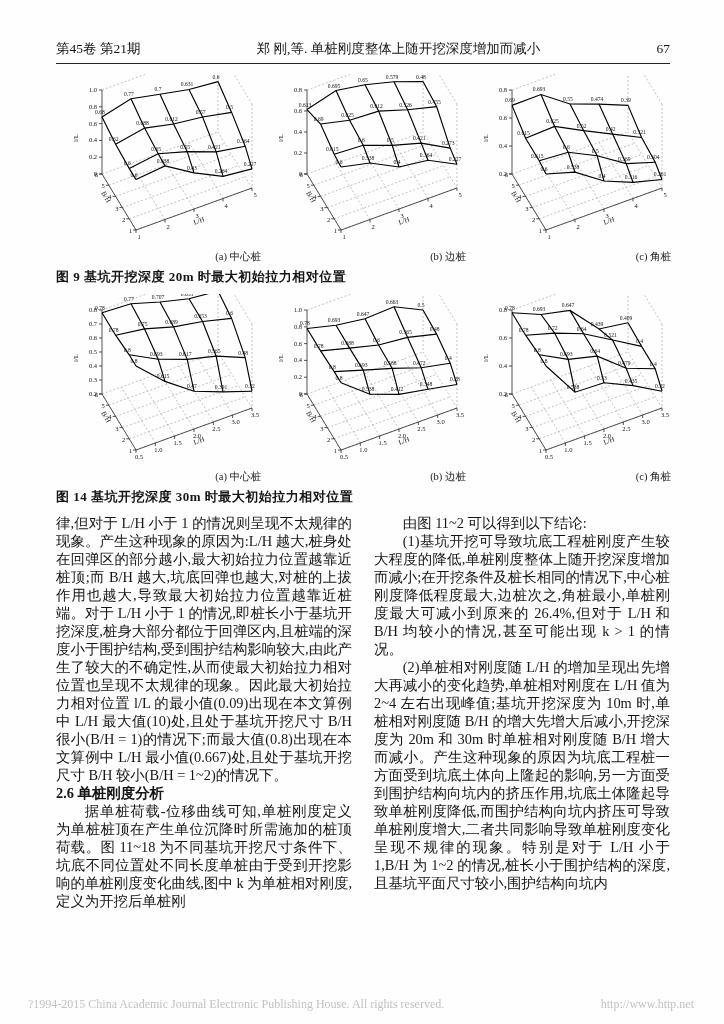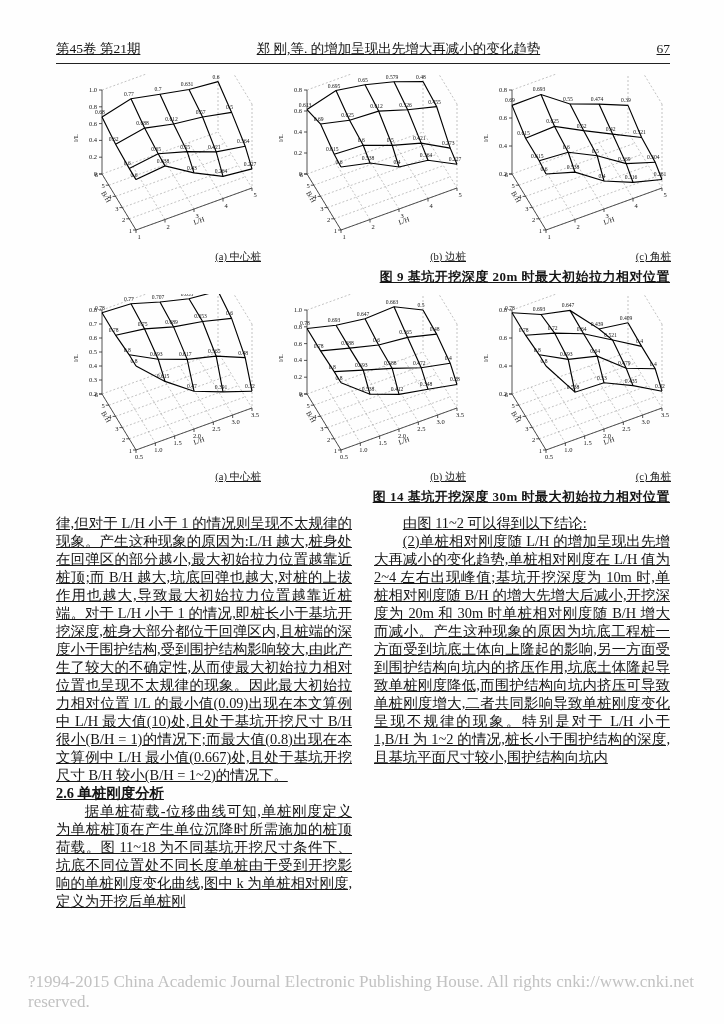--- a/index.html
+++ b/index.html
@@ -1,49 +1,49 @@
 <!DOCTYPE html>
 <html><head>
 <meta charset="utf-8">
 <style>
   html,body{margin:0;padding:0;}
   .page{
     width:724px;height:1024px;position:relative;background:#fefefe;
-    font-family:"Liberation Serif", serif;color:#151515;overflow:hidden;text-decoration:underline;
+    font-family:"Liberation Serif", serif;color:#151515;overflow:hidden;
   }
   .content{padding:40px 54px 0 56px;}
   .header-row{display:flex;align-items:baseline;font-size:13.5px;}
   .header-left{white-space:nowrap;}
   .header-title{flex:1;text-align:center;white-space:nowrap;}
   .header-page{white-space:nowrap;}
   .header-rule{border-bottom:1.2px solid #222;margin-top:5px;margin-bottom:10px;}
   .fig-row{display:flex;justify-content:space-between;}
   .panel{width:205px;}
   .panel svg{display:block;}
   .subcaption{text-align:right;font-size:10.5px;margin-top:-4px;color:#222;}
-  .fig-caption{text-align:right;font-weight:bold;font-size:13px;margin:4px 0 8px 0;letter-spacing:0.5px;}
+  .fig-caption{text-align:left;font-weight:bold;font-size:13px;margin:4px 0 8px 0;letter-spacing:0.5px;}
   .columns{display:flex;gap:22px;margin-top:8px;}
   .col{width:296px;}
   .para{margin:0;font-size:14.4px;line-height:18px;text-align:justify;text-justify:inter-ideograph;}
   .para.indent{text-indent:2em;}
   .para.heading{font-weight:bold;}
   .para sub{font-size:9px;}
   .footer{
     position:absolute;left:28px;right:30px;bottom:12px;display:flex;
-    justify-content:space-between;color:#c2c2c2;font-size:17px;
+    justify-content:space-between;color:#c2c2c2;font-size:12px;
   }
 </style>
 </head>
 <body>
 
 <div class="page">
   <div class="content">
     <div class="header-row">
       <span class="header-left">第45卷 第21期</span>
-      <span class="header-title">郑  刚,等. 的增加呈现出先增大再减小的变化趋势</span>
+      <span class="header-title">郑  刚,等. 单桩刚度整体上随开挖深度增加而减小</span>
       <span class="header-page">67</span>
     </div>
     <div class="header-rule"></div>
 
     <div id="figures">
         <div class="figure-block">
           <div class="fig-row">
             <div class="panel">
               <svg viewBox="0 0 205 180" width="205" height="180">
                 <line x1="46" y1="16" x2="162" y2="-26" stroke="#9a9a9a" stroke-width="0.6" stroke-dasharray="2,2" fill="none"></line>
@@ -599,22 +599,23 @@
       </div>
 
     <div class="columns">
       <div class="col" id="col-left">
           <p class="para">律,但对于 L/H 小于 1 的情况则呈现不太规律的现象。产生这种现象的原因为:L/H 越大,桩身处在回弹区的部分越小,最大初始拉力位置越靠近桩顶;而 B/H 越大,坑底回弹也越大,对桩的上拔作用也越大,导致最大初始拉力位置越靠近桩端。对于 L/H 小于 1 的情况,即桩长小于基坑开挖深度,桩身大部分都位于回弹区内,且桩端的深度小于围护结构,受到围护结构影响较大,由此产生了较大的不确定性,从而使最大初始拉力相对位置也呈现不太规律的现象。因此最大初始拉力相对位置 l/L 的最小值(0.09)出现在本文算例中 L/H 最大值(10)处,且处于基坑开挖尺寸 B/H 很小(B/H = 1)的情况下;而最大值(0.8)出现在本文算例中 L/H 最小值(0.667)处,且处于基坑开挖尺寸 B/H 较小(B/H = 1~2)的情况下。</p>
           <p class="para heading">2.6 单桩刚度分析</p>
           <p class="para indent">据单桩荷载-位移曲线可知,单桩刚度定义为单桩桩顶在产生单位沉降时所需施加的桩顶荷载。图 11~18 为不同基坑开挖尺寸条件下、坑底不同位置处不同长度单桩由于受到开挖影响的单桩刚度变化曲线,图中 k 为单桩相对刚度,定义为开挖后单桩刚</p>
         </div>
       <div class="col" id="col-right">
           <p class="para indent">由图 11~2 可以得到以下结论:</p>
+          <p class="para indent">(1)基坑开挖可导致坑底工程桩刚度产生较大程度的降低,单桩刚度整体上随开挖深度增加而减小;在开挖条件及桩长相同的情况下,中心桩刚度降低程度最大,边桩次之,角桩最小,单桩刚度最大可减小到原来的 26.4%,但对于 L/H 和 B/H 均较小的情况,甚至可能出现 k &gt; 1 的情况。</p>
           <p class="para indent">(2)单桩相对刚度随 L/H 的增加呈现出先增大再减小的变化趋势,单桩相对刚度在 L/H 值为 2~4 左右出现峰值;基坑开挖深度为 10m 时,单桩相对刚度随 B/H 的增大先增大后减小,开挖深度为 20m 和 30m 时单桩相对刚度随 B/H 增大而减小。产生这种现象的原因为坑底工程桩一方面受到坑底土体向上隆起的影响,另一方面受到围护结构向坑内的挤压作用,坑底土体隆起导致单桩刚度降低,而围护结构向坑内挤压可导致单桩刚度增大,二者共同影响导致单桩刚度变化呈现不规律的现象。特别是对于 L/H 小于 1,B/H 为 1~2 的情况,桩长小于围护结构的深度,且基坑平面尺寸较小,围护结构向坑内</p>
         </div>
     </div>
   </div>
 
   <div class="footer">
     <span>?1994-2015 China Academic Journal Electronic Publishing House. All rights reserved.</span>
-    <span>cnki://www.cnki.net</span>
+    <span>http://www.http.net</span>
   </div>
 </div>
 
 </body></html>

